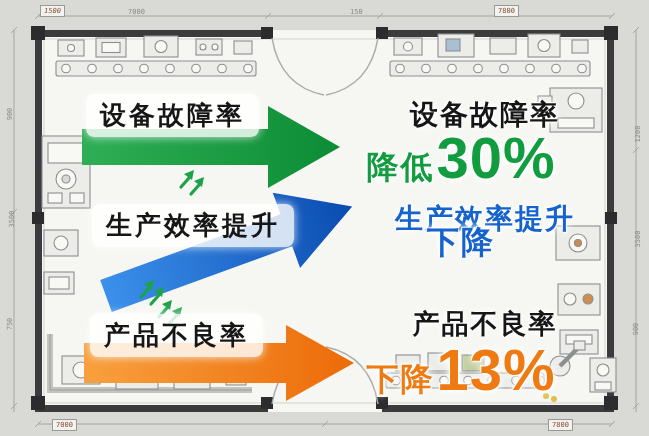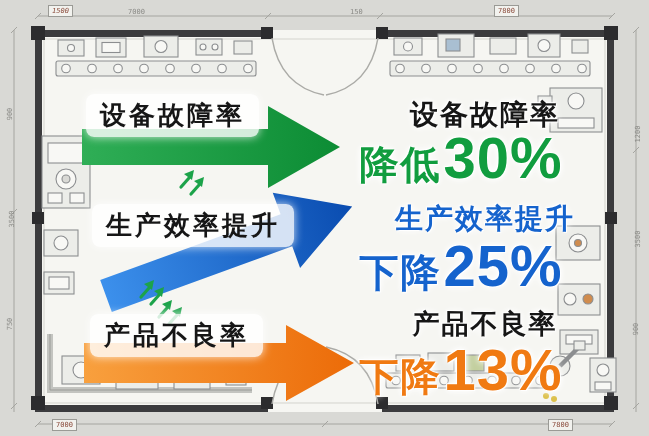--- a/index.html
+++ b/index.html
@@ -21,21 +21,21 @@
     position:absolute;z-index:5;width:258px;text-align:center;
     font-weight:700;font-size:28px;letter-spacing:2px;white-space:nowrap;
     text-shadow:0 0 6px #fff,0 0 10px #fff,1px 1px 0 #fff,-1px -1px 0 #fff;
   }
   .result-line{
     position:absolute;z-index:5;width:270px;
     display:flex;justify-content:center;align-items:baseline;gap:2px;
     white-space:nowrap;line-height:1;
     text-shadow:0 0 6px #fff,0 0 10px #fff,1px 1px 0 #fff,-1px -1px 0 #fff;
   }
-  .result-line .prefix{font-weight:700;font-size:39px;letter-spacing:2px;}
+  .result-line .prefix{font-weight:700;font-size:32px;letter-spacing:2px;}
   .result-line .value{font-weight:700;font-size:58px;letter-spacing:1px;margin-top:11px;}
   .c-green{color:var(--green,#119d3f);}
   .c-blue{color:var(--blue,#1563cd);}
   .c-orange{color:var(--orange,#f07a12);}
   .c-ink{color:var(--ink,#161616);}
   .dim{
     position:absolute;z-index:2;font-size:7px;color:#8a8a86;
     font-family:"DejaVu Sans Mono","Liberation Mono",monospace;white-space:nowrap;
   }
   .dim.v{transform:rotate(-90deg);transform-origin:center;}
@@ -247,21 +247,21 @@
     <g transform="translate(156,294)">
       <g stroke="#1ca34a" stroke-width="3.2" fill="none" stroke-linecap="round">
         <path d="M3,23 L11,14"></path>
           <path d="M13,30 L21,21"></path>
       </g>
       <polygon points="16,6 14,16 6,10" fill="#1ca34a"></polygon>
       <polygon points="26,13 24,23 16,17" fill="#1ca34a"></polygon>
     </g>
   </svg>
 
-  <span class="dim box" style="left:48px;top:5px;font-style:italic;">1500</span>
+  <span class="dim box" style="left:40px;top:5px;font-style:italic;">1500</span>
   <span class="dim" style="left:128px;top:8px;">7000</span>
   <span class="dim" style="left:350px;top:8px;">150</span>
   <span class="dim box" style="left:494px;top:5px;">7800</span>
 
   <span class="dim v" style="left:4px;top:110px;">900</span>
   <span class="dim v" style="left:4px;top:215px;">3500</span>
   <span class="dim v" style="left:4px;top:320px;">750</span>
 
   <span class="dim v" style="left:630px;top:130px;">1200</span>
   <span class="dim v" style="left:630px;top:235px;">3500</span>
@@ -274,21 +274,20 @@
   <div class="result-title c-ink" style="left:356px;top:96px;">设备故障率</div>
   <div class="result-line c-green" style="left:326px;top:118px;">
     <span class="prefix">降低</span>
     <span class="value">30%</span>
   </div>
 
   <div class="label-chip" style="left:92px;top:204px;">生产效率提升</div>
   <div class="result-title c-blue" style="left:356px;top:200px;">生产效率提升</div>
   <div class="result-line c-blue" style="left:326px;top:226px;">
     <span class="prefix">下降</span>
-    <span class="value">25%</span>
   </div>
 
   <div class="label-chip" style="left:90px;top:314px;">产品不良率</div>
   <div class="result-title c-ink" style="left:356px;top:306px;font-size:27px;">产品不良率</div>
   <div class="result-line c-orange" style="left:326px;top:330px;">
     <span class="prefix">下降</span>
     <span class="value">13%</span>
   </div>
 
 </div>

